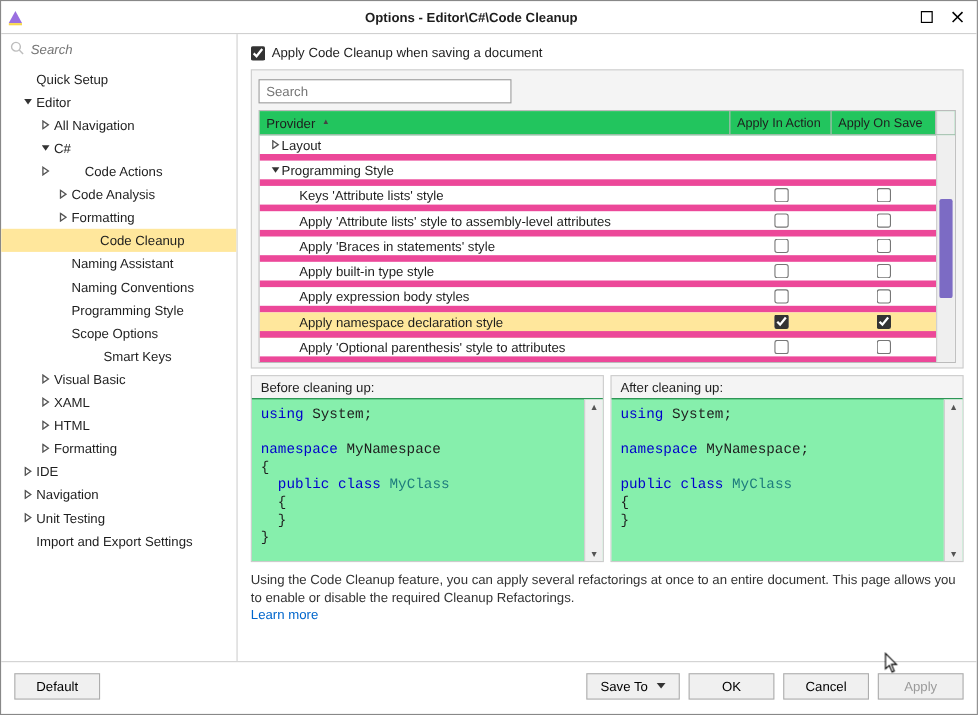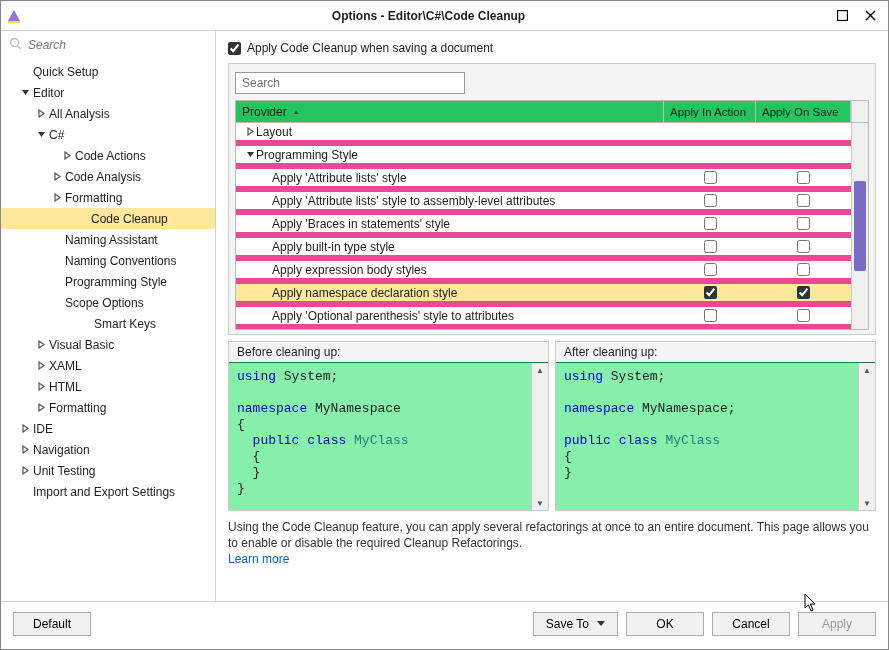--- a/index.html
+++ b/index.html
@@ -109,31 +109,31 @@
             </svg>
           </span>
           <span class="lbl">Editor</span>
         </div>
         <div class="trow" style="padding-left: 34px;">
           <span class="arrow">
             <svg width="9" height="9" viewBox="0 0 9 9">
               <path d="M2 1 L7 4.5 L2 8 Z" fill="none" stroke="#555" stroke-width="1.2"></path>
             </svg>
           </span>
-          <span class="lbl">All Analysis</span>
+          <span class="lbl">All Navigation</span>
         </div>
         <div class="trow" style="padding-left: 34px;">
           <span class="arrow">
             <svg width="9" height="9" viewBox="0 0 9 9">
               <path d="M1 2 L8 2 L4.5 7 Z" fill="#333"></path>
             </svg>
           </span>
           <span class="lbl">C#</span>
         </div>
-        <div class="trow" style="padding-left: 60px;">
+        <div class="trow" style="padding-left: 34px; gap: 28px;">
           <span class="arrow">
             <svg width="9" height="9" viewBox="0 0 9 9">
               <path d="M2 1 L7 4.5 L2 8 Z" fill="none" stroke="#555" stroke-width="1.2"></path>
             </svg>
           </span>
           <span class="lbl">Code Actions</span>
         </div>
         <div class="trow" style="padding-left: 50px;">
           <span class="arrow">
             <svg width="9" height="9" viewBox="0 0 9 9">
@@ -280,21 +280,21 @@
                       <path d="M1 2 L8 2 L4.5 7 Z" fill="#333"></path>
                     </svg>
                   </span>
                   <span>Programming Style</span>
                 </div>
                 <div class="pact"></div>
                 <div class="psave"></div>
               </div>
               <div class="prow">
                 <div class="pprov" style="padding-left:36px">
-                  <span>Apply 'Attribute lists' style</span>
+                  <span>Keys 'Attribute lists' style</span>
                 </div>
                 <div class="pact">
                   <input type="checkbox" class="sq" style="">
                 </div>
                 <div class="psave">
                   <input type="checkbox" class="sq" style="">
                 </div>
               </div>
               <div class="prow">
                 <div class="pprov" style="padding-left:36px">

